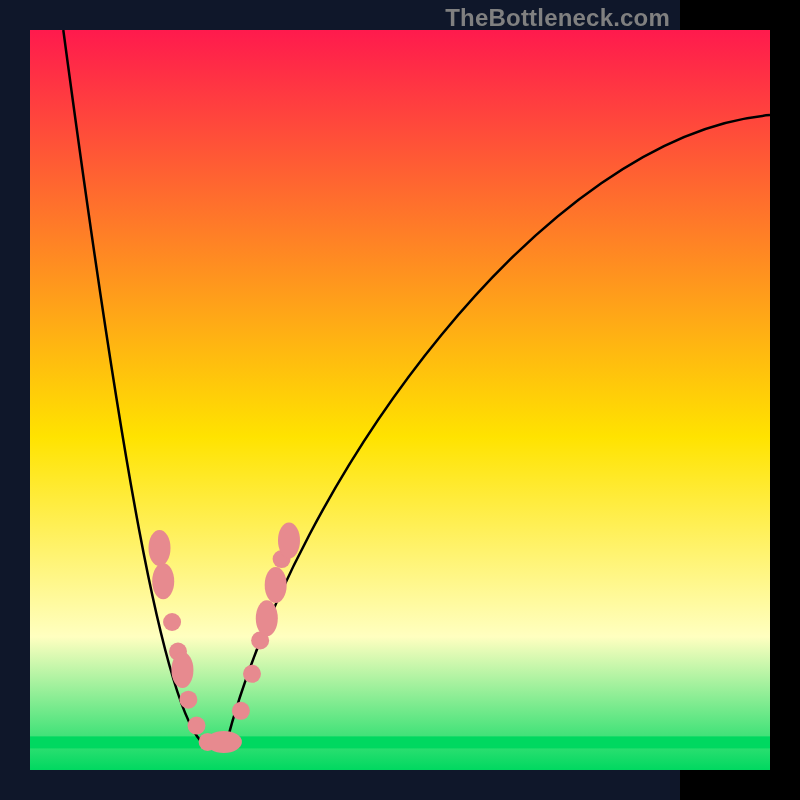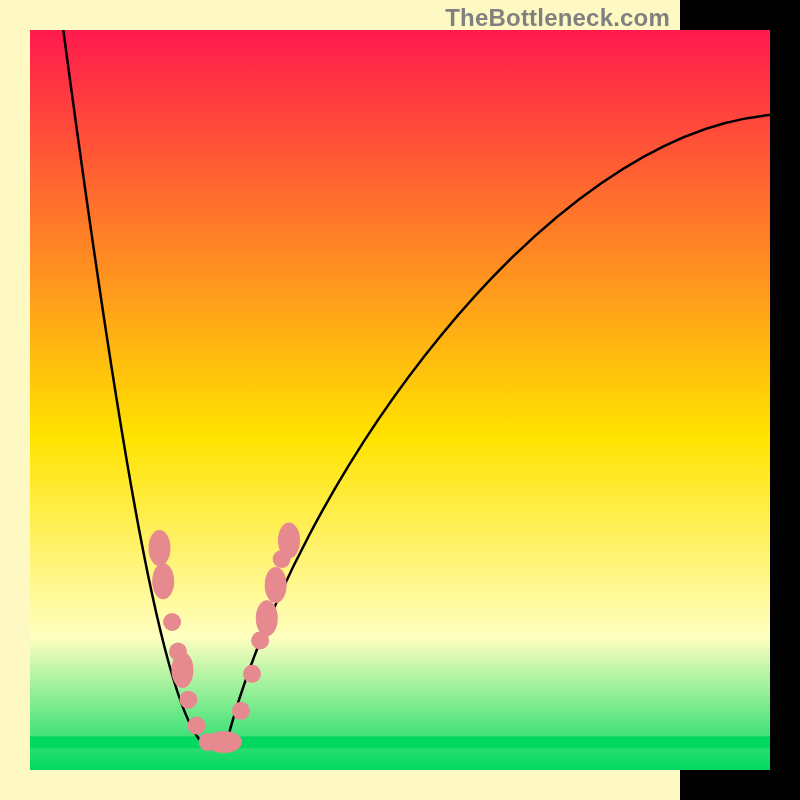--- a/index.html
+++ b/index.html
@@ -9,21 +9,21 @@
     height: 800px;
     background: #000;
     overflow: hidden;
   }
   .frame {
     position: absolute;
     left: 0;
     top: 0;
     width: 680px;
     height: 800px;
-    background: #fef9c3;
+    background: #0f172a;
   }
   .plot-area {
     position: absolute;
     left: 30px;
     top: 30px;
     width: 740px;
     height: 740px;
     overflow: hidden;
   }
   .watermark {

